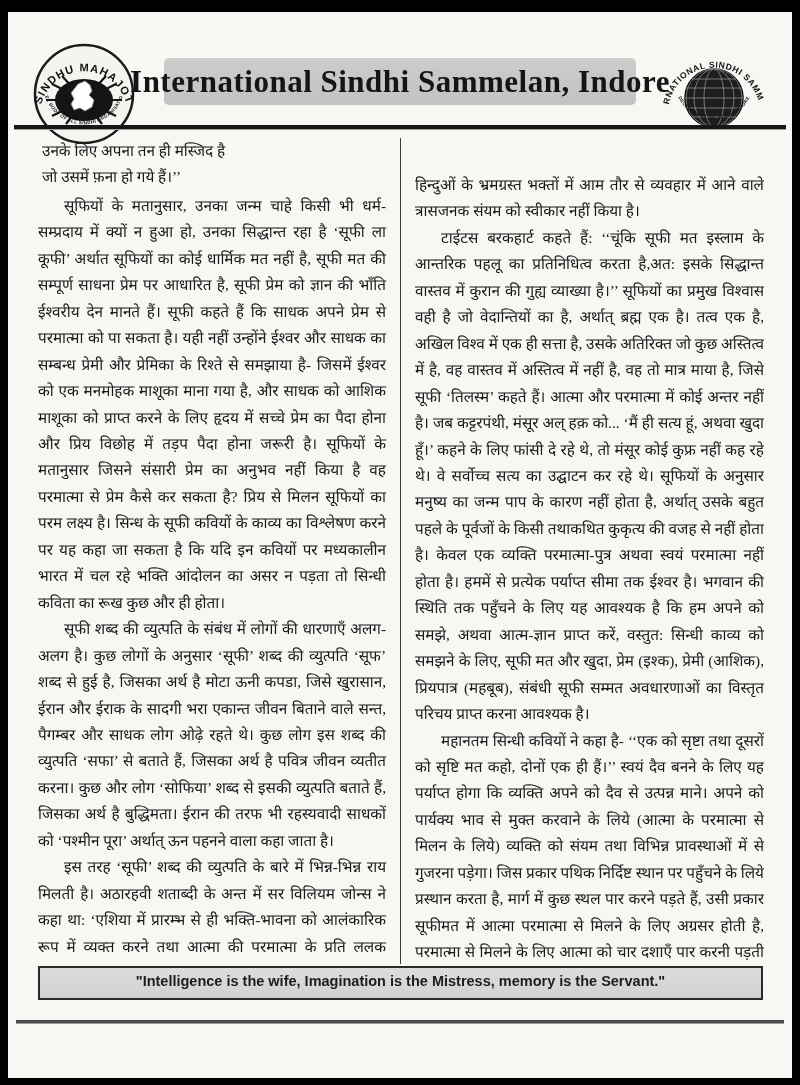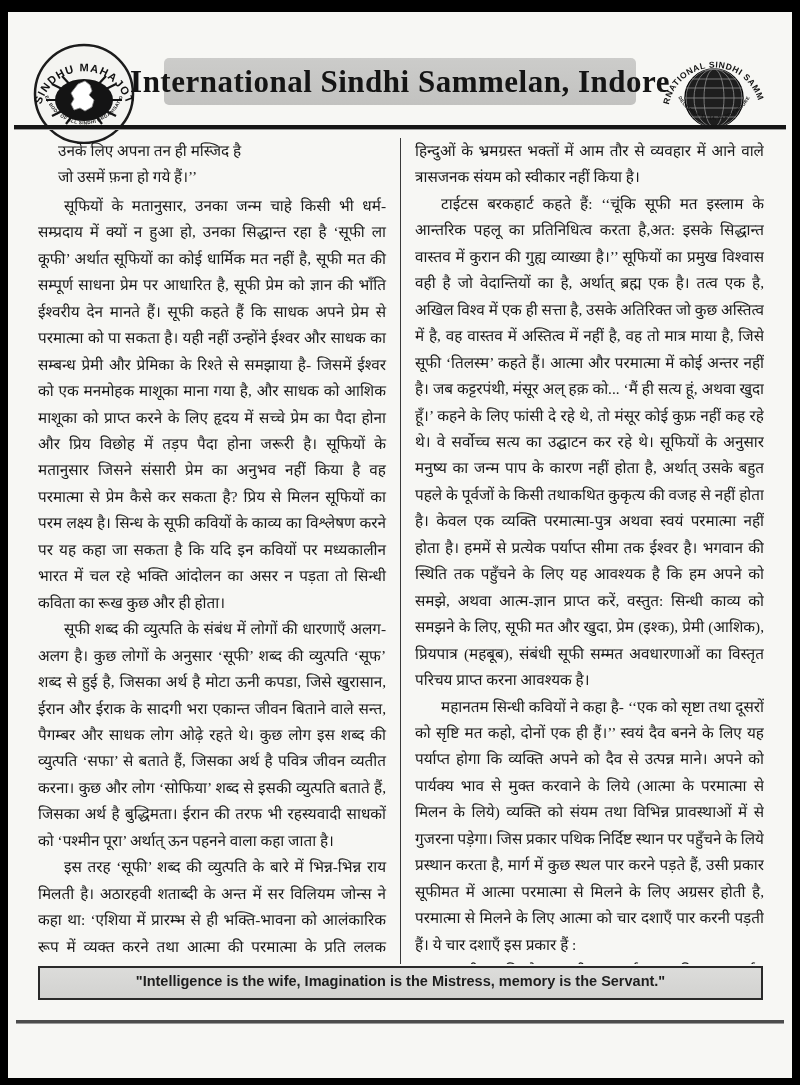--- a/index.html
+++ b/index.html
@@ -47,22 +47,22 @@
     display:flex;overflow:hidden;
   }
   .col{
     width:50%;box-sizing:border-box;
     font-size:15.3px;line-height:1.73;color:#181818;
     text-align:justify;
   }
   .col-left{padding-right:14px;border-right:1px solid #3a3a3a;}
   .col-right{padding-left:14px;}
   .col p{margin:0;text-indent:26px;}
-  .col p.noindent{text-indent:0;}
-  .verse{margin-left:20px;margin-bottom:2px;}
+  .col p.noindent{text-indent:0;margin-top:34px;}
+  .verse{margin-left:4px;margin-bottom:2px;}
   .verse div{text-align:left;}
   
   .quote-bar{
     position:absolute;left:30px;right:29px;top:954px;height:34px;
     box-sizing:border-box;
     background:linear-gradient(180deg,#dcdcda,#d2d2d0);
     border:2px solid #2a2a2a;
     text-align:center;
   }
   .quote-text{

